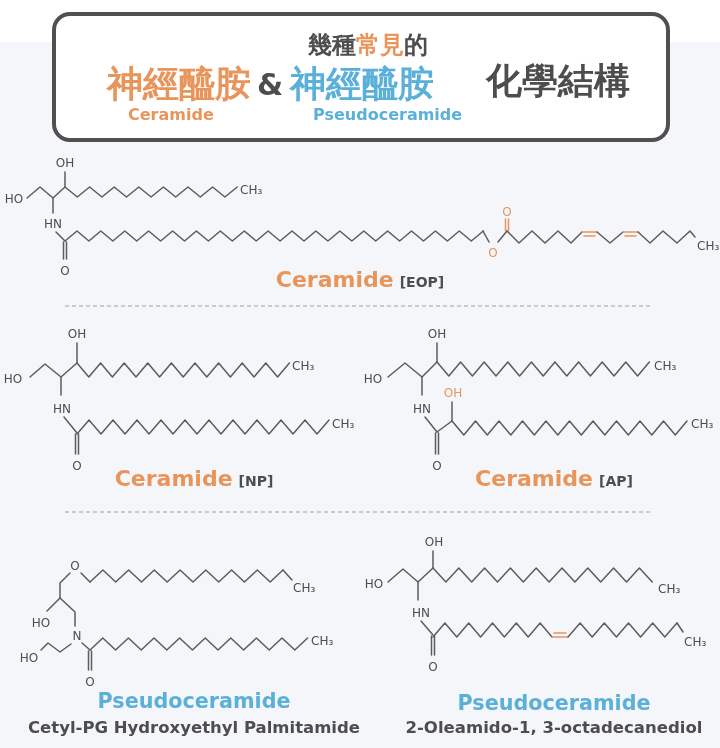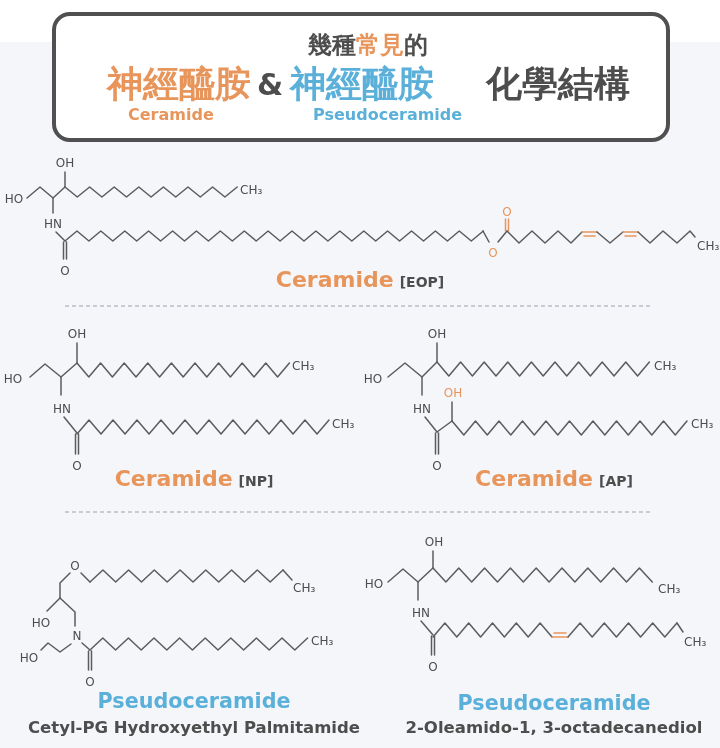--- a/index.html
+++ b/index.html
@@ -35,21 +35,21 @@
 
 <div class="bg-panel"></div>
 
 <div class="title-box"></div>
 <div class="t t1">
   <span>幾種</span><span class="orange">常見</span><span>的</span>
 </div>
 <div class="t t2 orange" style="left:99px;">神經醯胺</div>
 <div class="t t2 dark" style="left:249px;font-size:30px;top:70px;">&amp;</div>
 <div class="t t2 blue" style="left:282px;">神經醯胺</div>
-<div class="t t2 dark" style="left:478px;">化學結構</div>
+<div class="t t2 dark" style="left:478px;font-family:Liberation Mono, monospace;">化學結構</div>
 <div class="t t3 orange" style="left:120px;">Ceramide</div>
 <div class="t t3 blue" style="left:305px;">Pseudoceramide</div>
 
 <svg class="art" width="720" height="748" viewBox="0 0 720 748">
 
   <g>
     <text class="atom" x="14" y="203">HO</text>
     <polyline class="bond" points="27,198 40,187 53,198 65,187"></polyline>
     <line class="bond" x1="65" y1="187" x2="65" y2="172"></line>
     <text class="atom" x="65" y="167">OH</text>

